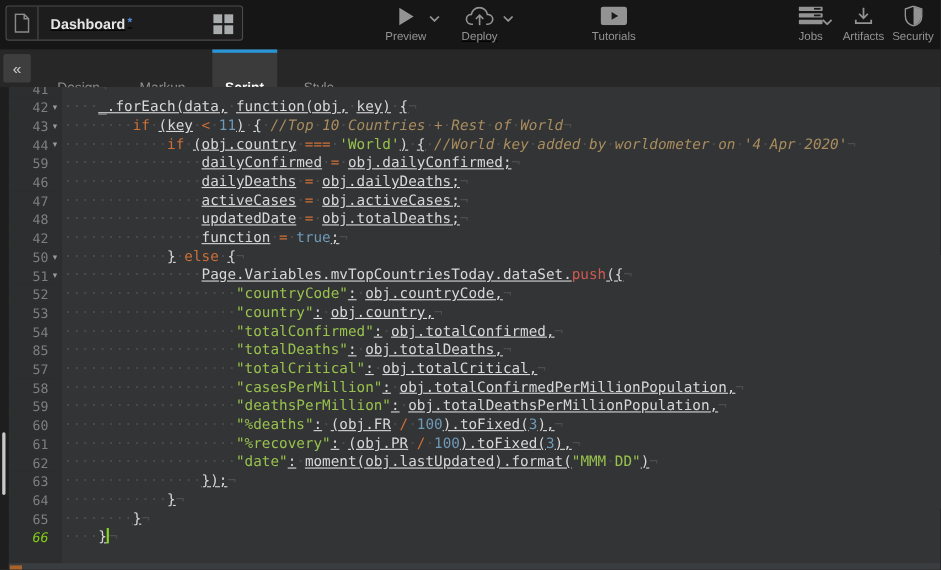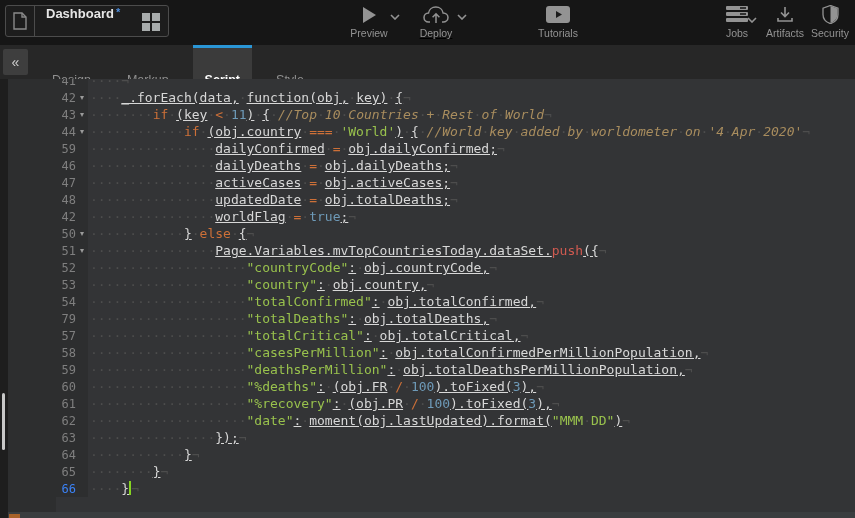--- a/index.html
+++ b/index.html
@@ -9,22 +9,22 @@
     --pl:#d8d8d8; --kw:#cd7038; --op:#cd7038; --str:#99c24d; --num:#6e9ab8;
     --com:#a98d5e; --fn:#d05a50; --ws:#4d4d4d; --lnum:#7f7f7f; --cursor:#86d421;
     --icon:#939393; --label:#939393;
   }
   *{margin:0;padding:0;box-sizing:border-box;}
   html,body{width:855px;height:518px;overflow:hidden;background:#222;}
   body{font-family:"Liberation Sans",sans-serif;position:relative;}
 
   
   .header{position:absolute;left:0;top:0;width:855px;height:45px;background:var(--bg-header);}
-  .page-widget{position:absolute;left:5px;top:5px;width:164px;height:32px;background:var(--bg-widget);
-    border:1px solid var(--border-widget);border-radius:3px;display:flex;}
+  .page-widget{position:absolute;left:5px;top:5px;width:216px;height:32px;background:var(--bg-widget);
+    border:1px solid var(--border-widget);border-radius:3px;display:flex;align-items:center;text-decoration:underline;}
   .page-icon-box{width:29px;height:100%;display:flex;align-items:center;justify-content:center;
     border-right:1px solid var(--border-widget);}
   .page-title{font-size:13px;font-weight:bold;color:#e6e6e6;margin-left:11px;}
   .modified{color:#4f8fde;font-size:11px;font-weight:bold;vertical-align:super;margin-left:2px;}
   .grid-icon{position:absolute;right:8px;top:7px;width:18px;height:18px;}
   .grid-icon div{position:absolute;width:8px;height:8px;background:#a8acac;}
   .grid-icon .q2{left:10px;} .grid-icon .q3{top:10px;} .grid-icon .q4{left:10px;top:10px;}
 
   .tool-btn{position:absolute;top:4px;display:flex;flex-direction:column;align-items:center;cursor:pointer;}
   .tool-btn .ticon{height:21px;display:flex;align-items:center;justify-content:center;}
@@ -38,25 +38,25 @@
   .tabs{position:absolute;left:28px;top:0;height:34px;display:flex;}
   .tab{height:34px;line-height:33px;padding:16px 12px;font-size:12.5px;color:#8f8f8f;cursor:pointer;
     border-top:3px solid transparent;margin-left:12px;}
   .tab.active{background:var(--bg-tab-active);color:#ffffff;font-weight:bold;border-top:3px solid var(--accent);}
 
   
   .editor{position:absolute;left:0;top:79px;width:855px;height:439px;background:var(--bg-editor);overflow:hidden;}
   .left-strip{position:absolute;left:0;top:0;width:8px;height:100%;background:var(--bg-strip);}
   .v-thumb{position:absolute;left:2px;top:314px;width:3px;height:57px;background:#c8c8c8;border-radius:2px;}
   .gutter-bg{position:absolute;left:8px;top:0;width:48px;height:100%;background:var(--bg-gutter);}
-  #code-rows{position:absolute;left:8px;top:-7px;right:0;padding-left:32px;}
+  #code-rows{position:absolute;left:8px;top:-7px;right:0;}
   .code-row{display:flex;height:17px;align-items:center;}
   .gut{width:48px;flex:0 0 48px;display:flex;align-items:center;background:var(--bg-gutter);height:17px;}
   .lnum{width:36px;text-align:right;font-family:"DejaVu Sans Mono",monospace;font-size:12px;color:var(--lnum);}
-  .lnum.active{color:#3b82f6;}
+  .lnum.active{color:#84cc16;font-style:italic;}
   .fold{width:12px;text-align:center;font-size:8px;color:#9a9a9a;line-height:17px;}
   pre.line{font-family:"DejaVu Sans Mono",monospace;font-size:13px;line-height:17px;white-space:pre;padding-left:2px;}
   .tok-pl{color:var(--pl);text-decoration:underline;} .tok-kw{color:var(--kw);} .tok-op{color:var(--op);}
   .tok-str{color:var(--str);} .tok-num{color:var(--num);} .tok-fn{color:var(--fn);}
   .tok-com{color:var(--com);font-style:italic;}
   .tok-ws{color:var(--ws);} .tok-eol{color:var(--ws);}
   .cursor{display:inline-block;width:2px;height:14px;background:var(--cursor);vertical-align:middle;margin:0 0 2px 0;}
   .h-scroll{position:absolute;left:8px;bottom:0;right:0;height:6px;background:#3a3d3f;}
   .gutter-marker{position:absolute;left:9px;bottom:0;width:11px;height:4px;background:#a8622a;}
   svg{display:block;}
@@ -228,21 +228,21 @@
           <span class="lnum">48</span>
           <span class="fold"></span>
         </div>
         <pre class="line"><span class="tok-ws">················</span><span class="tok-pl">updatedDate</span><span class="tok-ws">·</span><span class="tok-op">=</span><span class="tok-ws">·</span><span class="tok-pl">obj.totalDeaths;</span><span class="tok-eol">¬</span></pre>
       </div>
       <div class="code-row">
         <div class="gut">
           <span class="lnum">42</span>
           <span class="fold"></span>
         </div>
-        <pre class="line"><span class="tok-ws">················</span><span class="tok-pl">worldFlag</span><span class="tok-ws">·</span><span class="tok-op">=</span><span class="tok-ws">·</span><span class="tok-num">true</span><span class="tok-pl">;</span><span class="tok-eol">¬</span></pre>
+        <pre class="line"><span class="tok-ws">················</span><span class="tok-pl">function</span><span class="tok-ws">·</span><span class="tok-op">=</span><span class="tok-ws">·</span><span class="tok-num">true</span><span class="tok-pl">;</span><span class="tok-eol">¬</span></pre>
       </div>
       <div class="code-row">
         <div class="gut">
           <span class="lnum">50</span>
           <span class="fold">▾</span>
         </div>
         <pre class="line"><span class="tok-ws">············</span><span class="tok-pl">}</span><span class="tok-ws">·</span><span class="tok-kw">else</span><span class="tok-ws">·</span><span class="tok-pl">{</span><span class="tok-eol">¬</span></pre>
       </div>
       <div class="code-row">
         <div class="gut">
@@ -267,21 +267,21 @@
       </div>
       <div class="code-row">
         <div class="gut">
           <span class="lnum">54</span>
           <span class="fold"></span>
         </div>
         <pre class="line"><span class="tok-ws">····················</span><span class="tok-str">"totalConfirmed"</span><span class="tok-pl">:</span><span class="tok-ws">·</span><span class="tok-pl">obj.totalConfirmed,</span><span class="tok-eol">¬</span></pre>
       </div>
       <div class="code-row">
         <div class="gut">
-          <span class="lnum">79</span>
+          <span class="lnum">85</span>
           <span class="fold"></span>
         </div>
         <pre class="line"><span class="tok-ws">····················</span><span class="tok-str">"totalDeaths"</span><span class="tok-pl">:</span><span class="tok-ws">·</span><span class="tok-pl">obj.totalDeaths,</span><span class="tok-eol">¬</span></pre>
       </div>
       <div class="code-row">
         <div class="gut">
           <span class="lnum">57</span>
           <span class="fold"></span>
         </div>
         <pre class="line"><span class="tok-ws">····················</span><span class="tok-str">"totalCritical"</span><span class="tok-pl">:</span><span class="tok-ws">·</span><span class="tok-pl">obj.totalCritical,</span><span class="tok-eol">¬</span></pre>

